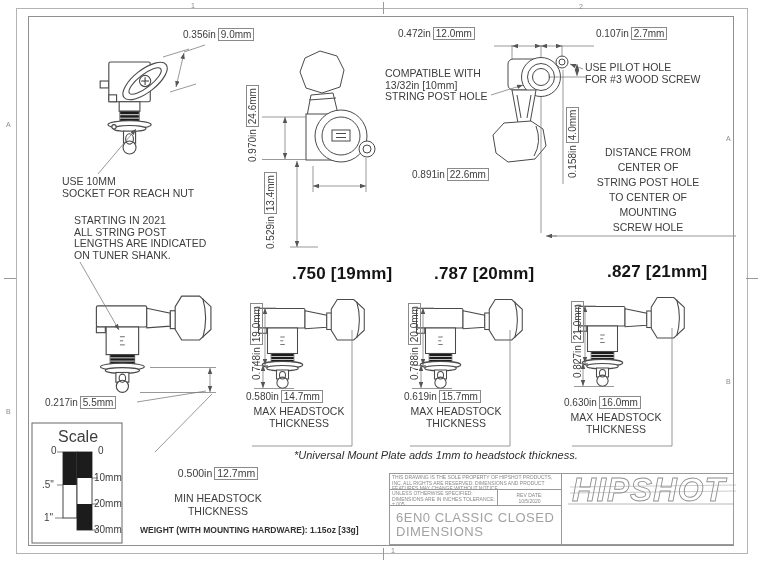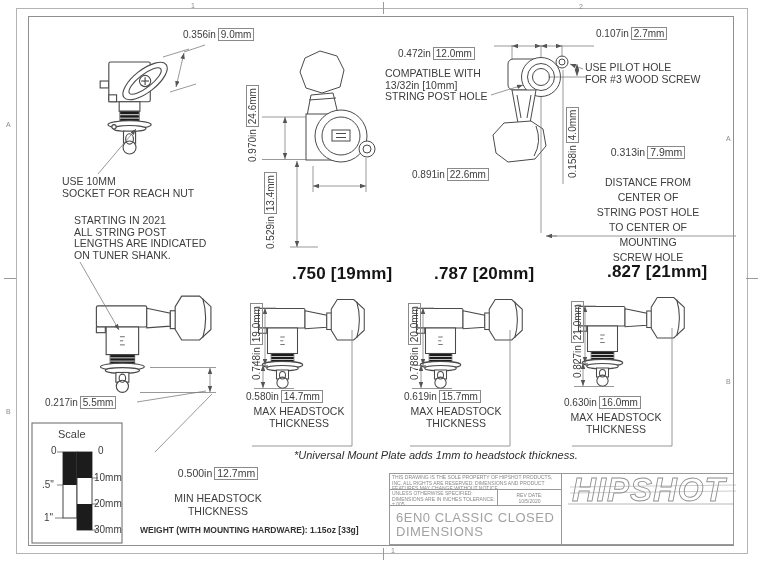--- a/index.html
+++ b/index.html
@@ -15,21 +15,21 @@
   .mmbox{display:inline-block;border:1px solid #8a8a8a;padding:0 2px;margin-left:2px;line-height:11px;}
   .vdim{position:absolute;transform-origin:0 0;transform:rotate(-90deg);
         font-size:10px;white-space:nowrap;line-height:13px;}
   .note{position:absolute;font-size:10.5px;line-height:11.5px;white-space:pre-line;color:#3d3d3d;}
   .center{text-align:center;}
   .vtitle{position:absolute;font-size:17px;font-weight:bold;color:#141414;
           letter-spacing:.2px;white-space:nowrap;}
   .underl{display:inline-block;border-bottom:1px solid #555;padding-bottom:1px;}
   .uninote{position:absolute;font-style:italic;font-size:11px;color:#2e2e2e;white-space:nowrap;}
   .weight{position:absolute;font-size:8.5px;font-weight:bold;color:#333;white-space:nowrap;}
-  .scale-title{position:absolute;font-size:11px;color:#3d3d3d;}
+  .scale-title{position:absolute;font-size:16px;color:#3d3d3d;}
   .scale-lab{position:absolute;font-size:10px;color:#3d3d3d;white-space:nowrap;}
   
   .tb{position:absolute;left:389px;top:473px;width:345px;height:72px;
       box-sizing:border-box;border:1px solid #999;}
   .tb-cell{position:absolute;box-sizing:border-box;overflow:hidden;}
   .fineprint{font-size:5px;line-height:5.5px;color:#888;padding:1px 2px;}
   .revtxt{font-size:5px;line-height:6px;color:#888;text-align:center;padding-top:2px;}
   .parttitle{font-size:13px;line-height:13.5px;color:#a2a2a2;letter-spacing:.5px;
              padding:5px 0 0 6px;white-space:pre-line;}
   .addr{position:absolute;left:200px;top:29px;font-size:8px;font-style:italic;
@@ -262,34 +262,33 @@
     <span>0.529in</span><span class="mmbox">13.4mm</span>
   </div>
   <div class="dim" style="left:372px;top:168px;padding-left:40px;">
     <span>0.891in</span><span class="mmbox">22.6mm</span>
   </div>
 
   <div class="note" style="left:385px;top:68px;">COMPATIBLE WITH
 13/32in [10mm]
 STRING POST HOLE</div>
 
-  <div class="dim" style="left:398px;top:27px;margin-top:20px;">
+  <div class="dim" style="left:398px;top:27px;">
     <span>0.472in</span><span class="mmbox">12.0mm</span>
   </div>
   <div class="dim" style="left:596px;top:27px;">
     <span>0.107in</span><span class="mmbox">2.7mm</span>
   </div>
   <div class="note" style="left:585px;top:62px;">USE PILOT HOLE
 FOR #3 WOOD SCREW</div>
   <div class="vdim" style="left:566px;top:178px;">
     <span>0.158in</span><span class="mmbox">4.0mm</span>
   </div>
 
   <div class="note center" style="left:573px;top:130px;width:150px;line-height:15px;">
-    <div><span>0.313in</span><span class="mmbox">7.9mm</span></div>
     <div>DISTANCE FROM
 CENTER OF
 STRING POST HOLE
 TO CENTER OF
 MOUNTING
 SCREW HOLE</div>
   </div>
 
   <div class="note" style="left:74px;top:215px;">STARTING IN 2021
 ALL STRING POST

